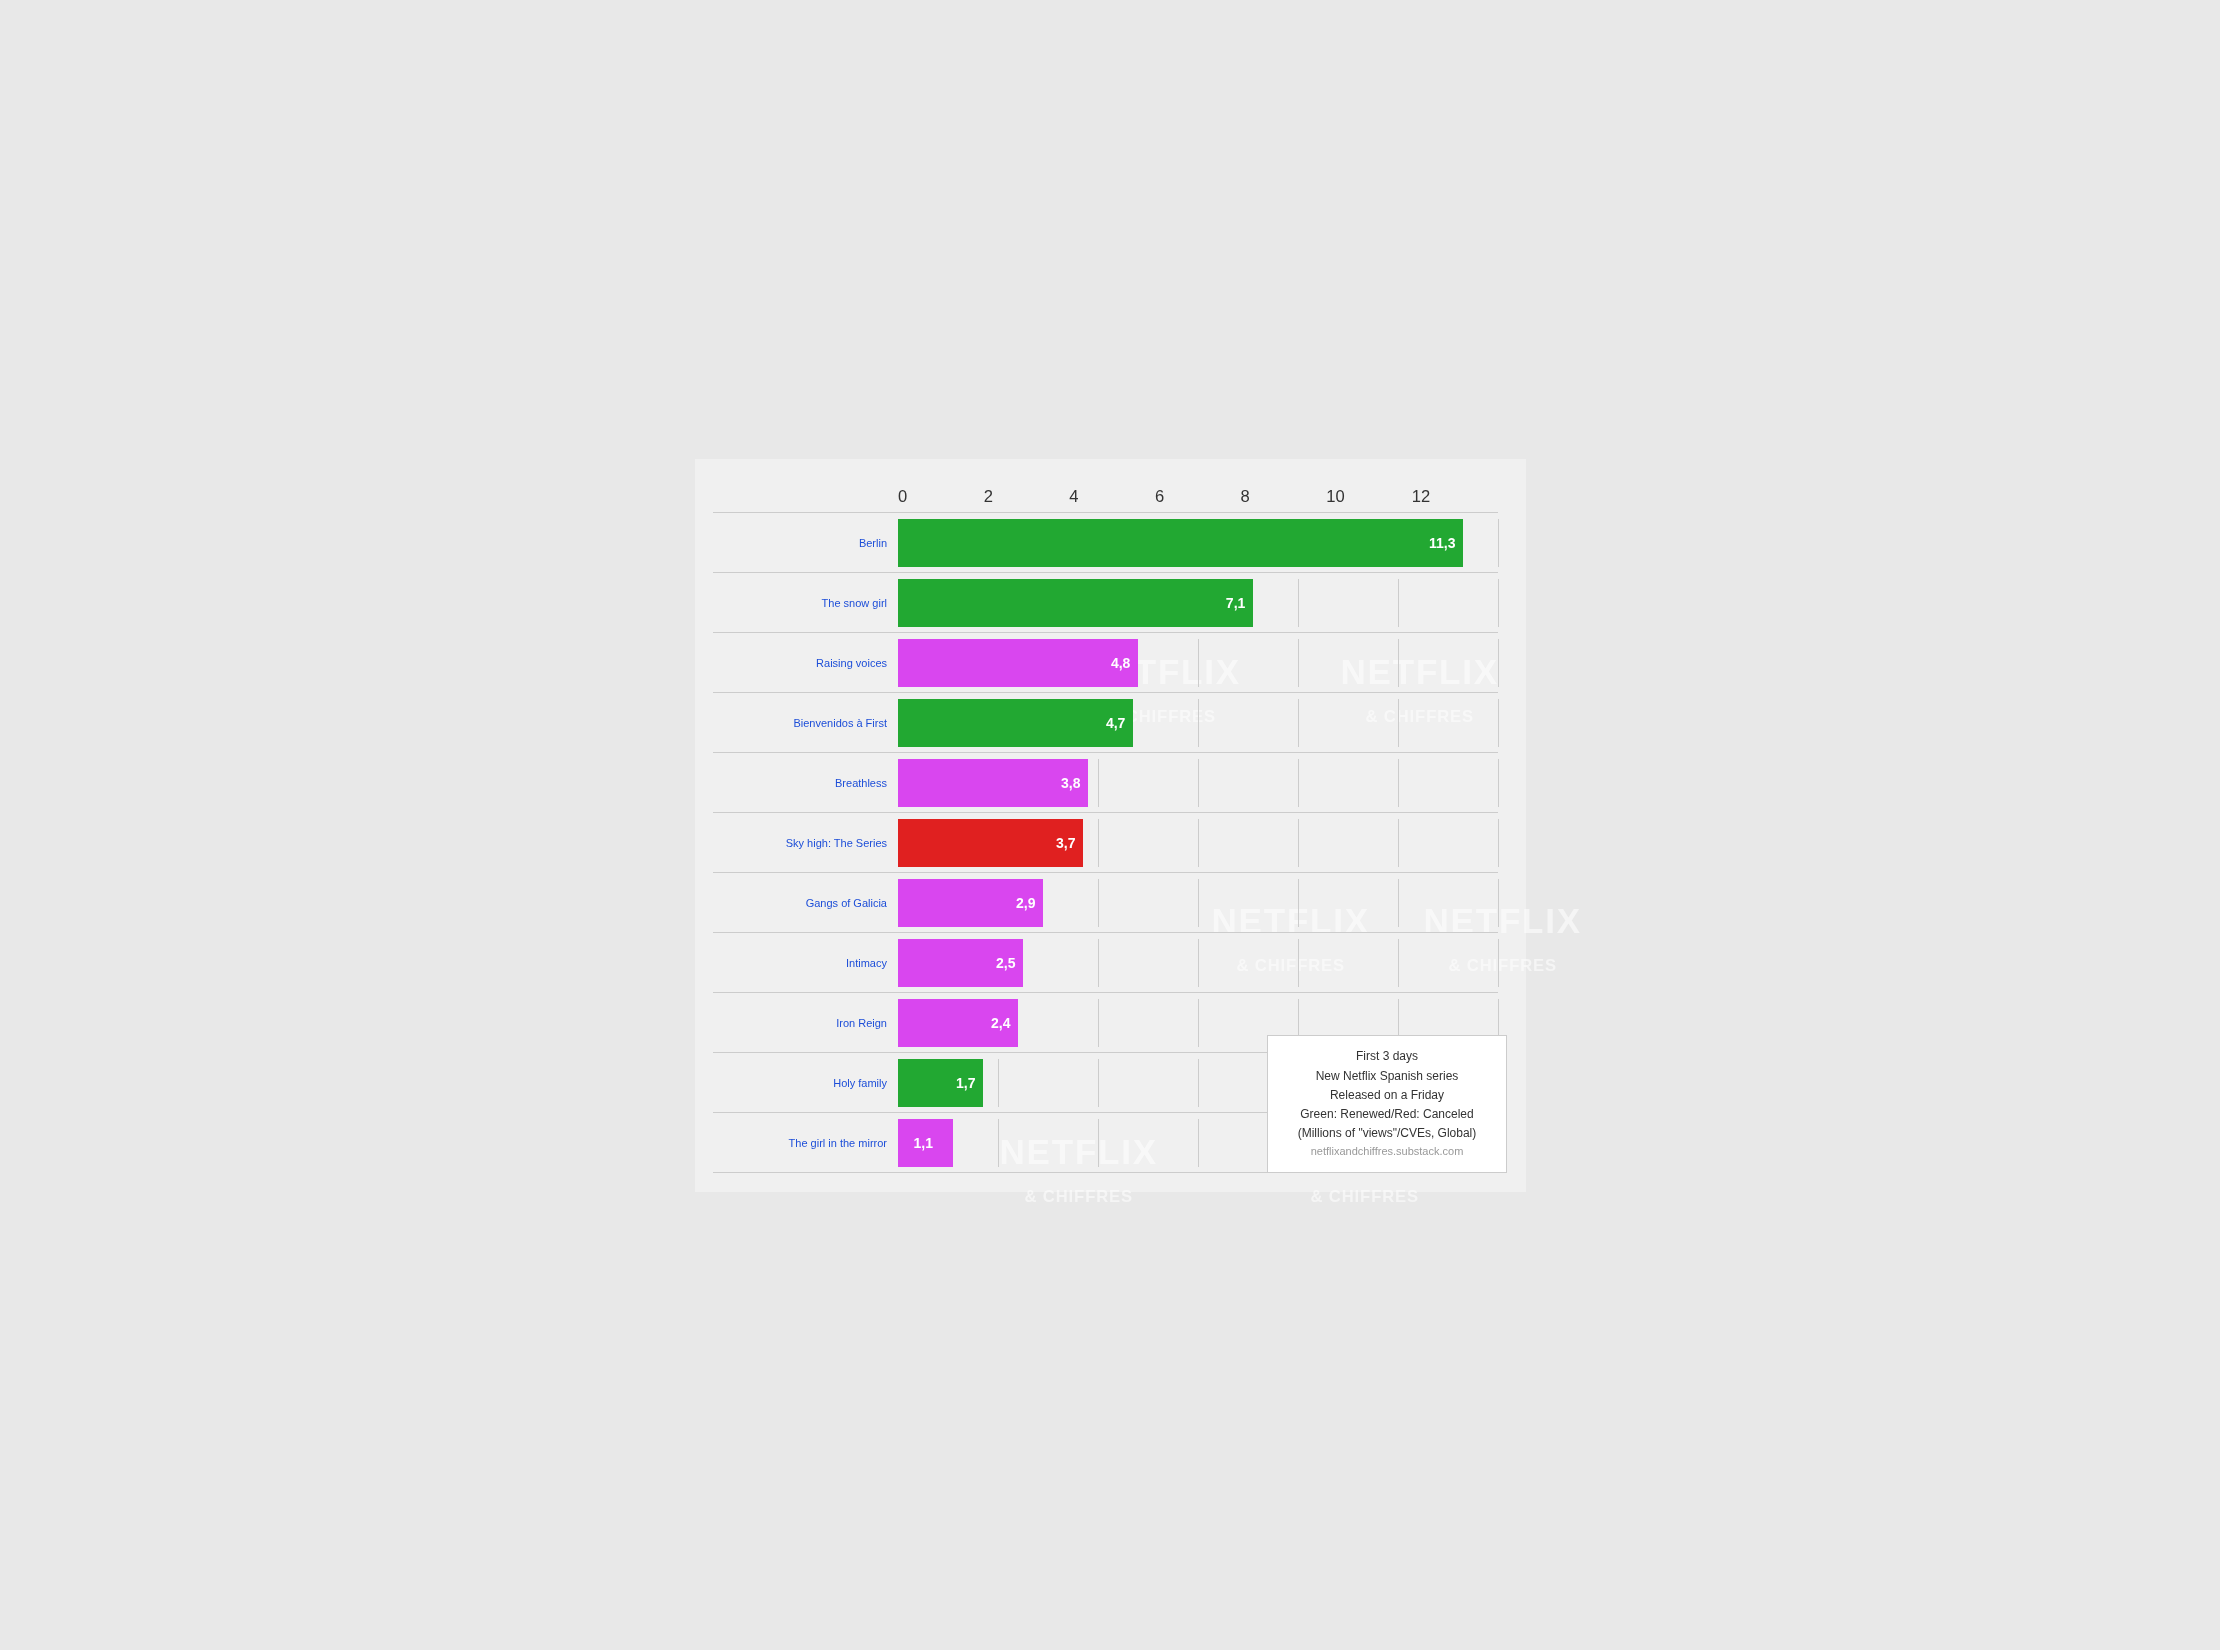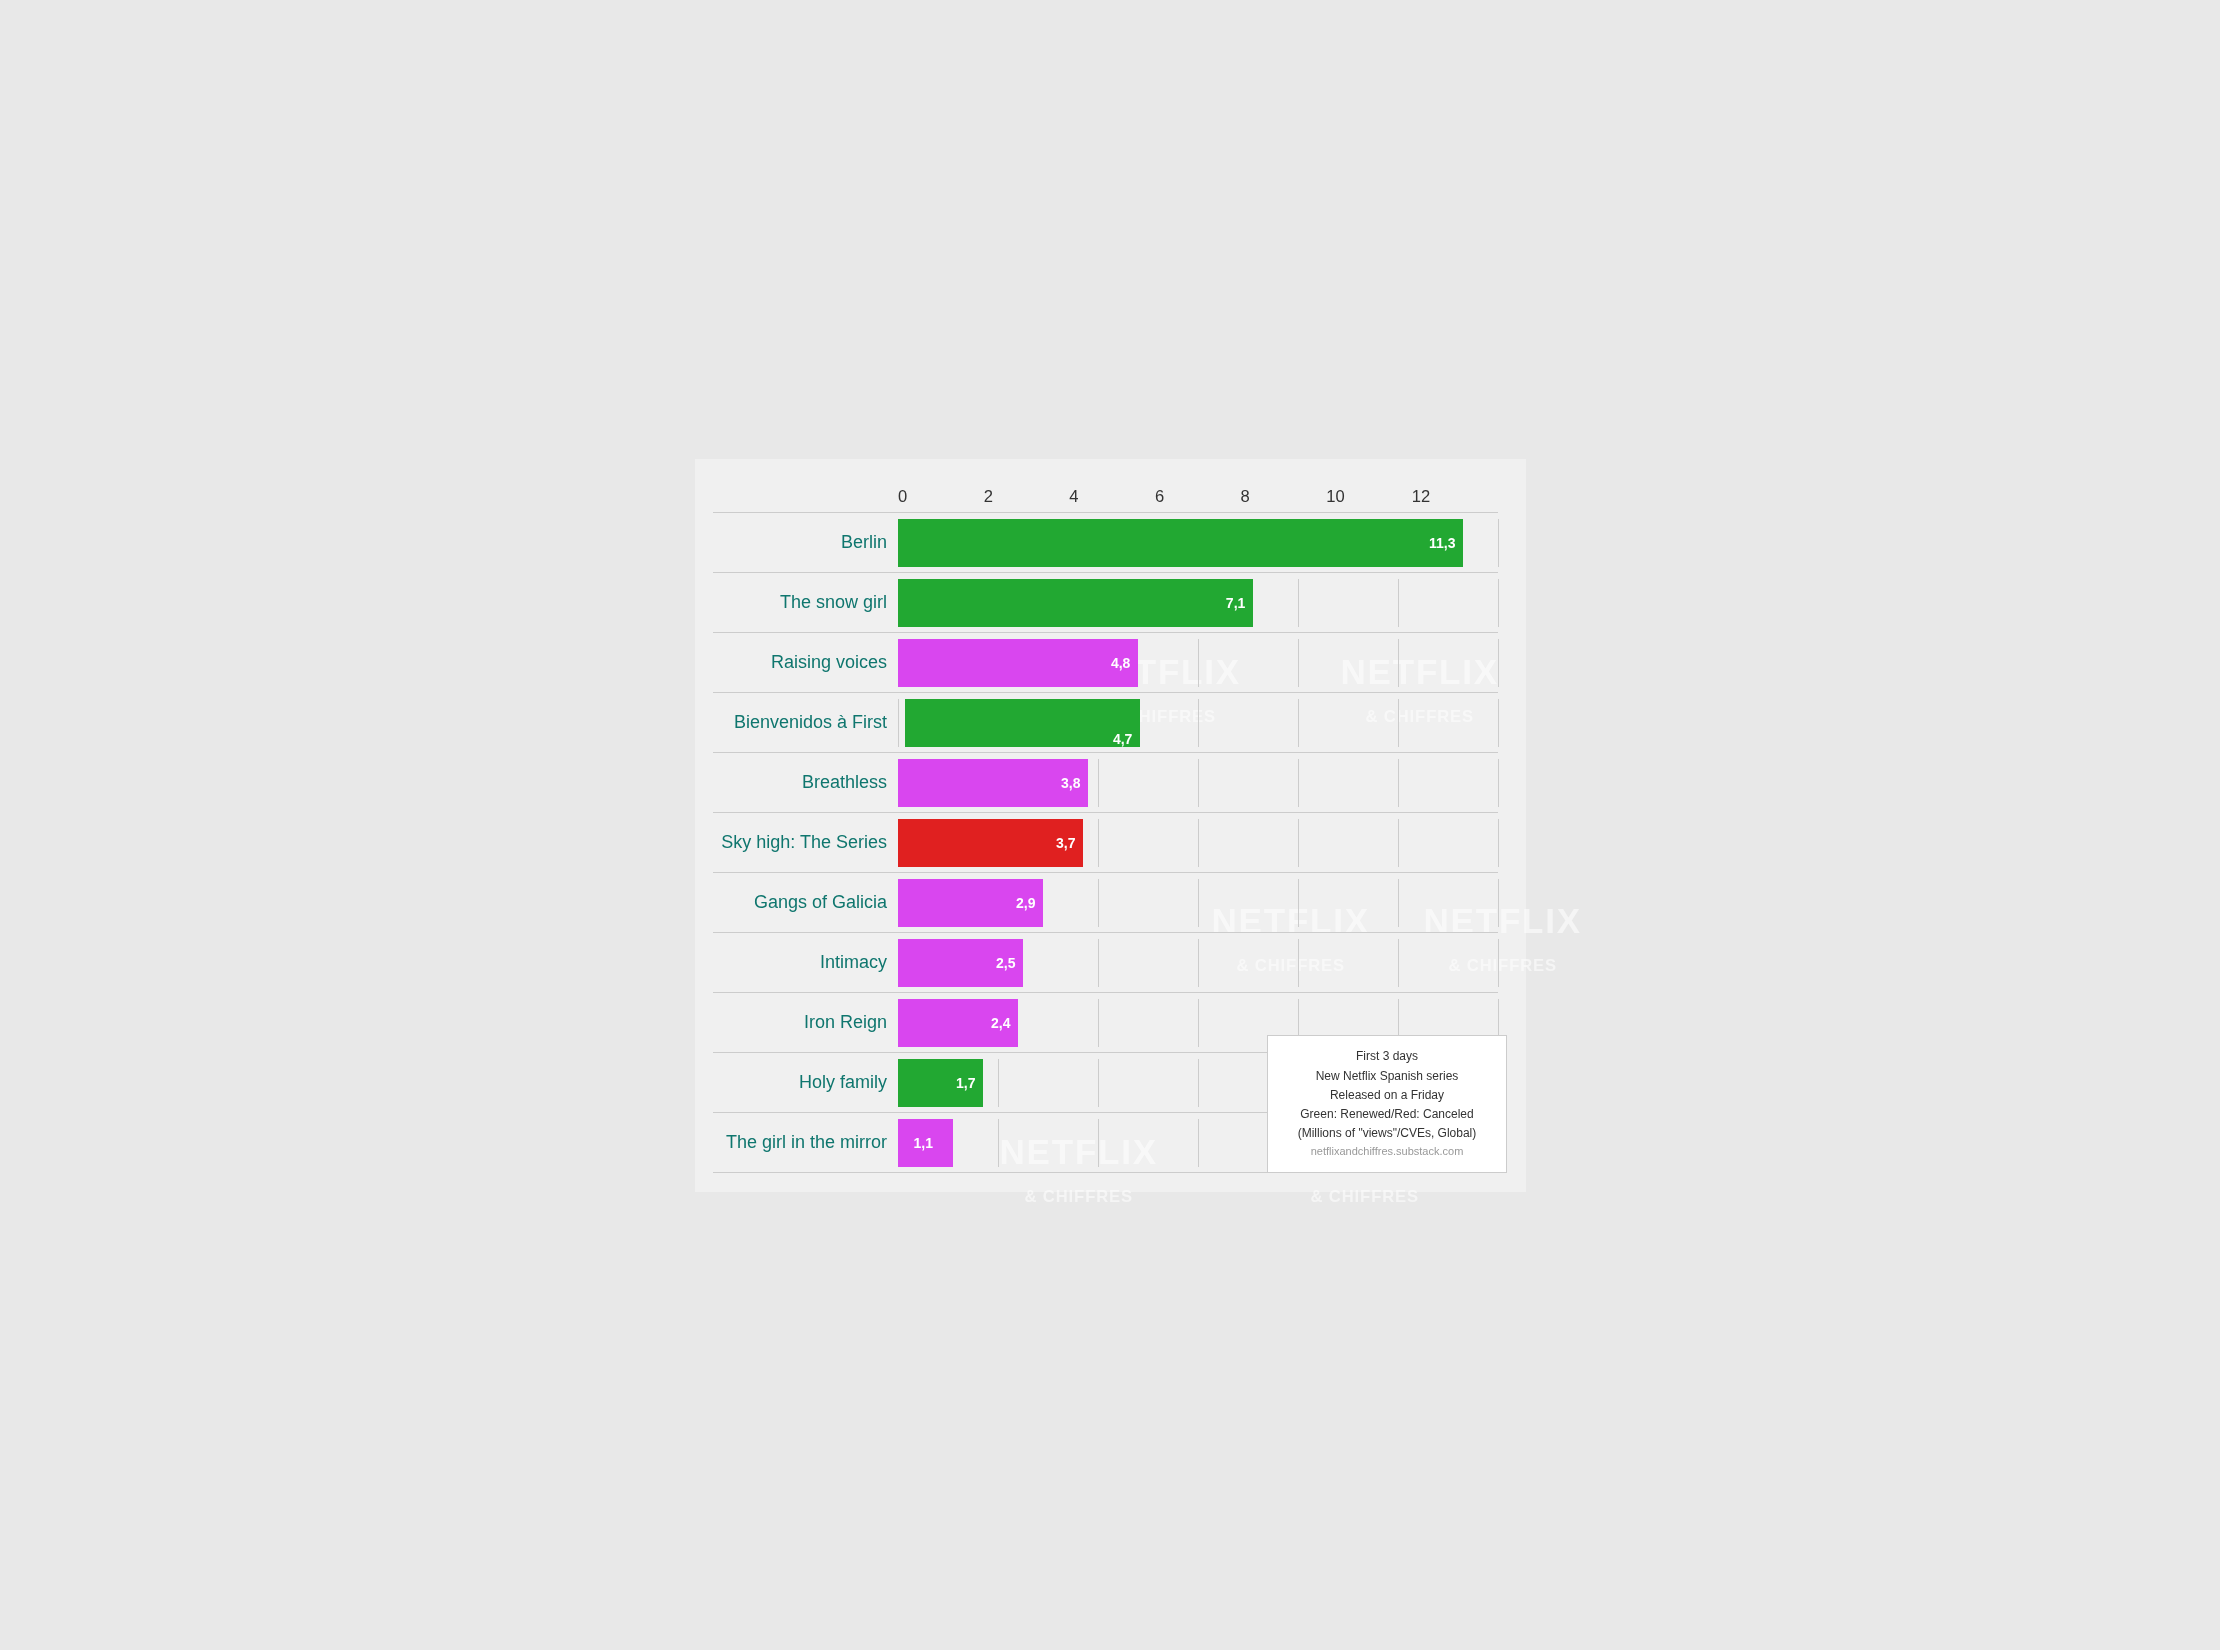--- a/index.html
+++ b/index.html
@@ -64,22 +64,22 @@
       padding: 5.5px 0;
       position: relative;
     }
     .bar-row:last-child {
       border-bottom: 0.9px solid #ccc;
     }
     .bar-label {
       width: 185px;
       text-align: right;
       padding-right: 11px;
-      font-size: 18px;
-      color: #0f766e;
+      font-size: 11px;
+      color: #1d4ed8;
       flex-shrink: 0;
     }
     .bar-track {
       flex: 1;
       position: relative;
       height: 48px;
       display: flex;
       align-items: center;
     }
     .bar-fill {
@@ -188,21 +188,21 @@
       <div class="bar-row">
         <div class="bar-label">Bienvenidos à First</div>
         <div class="bar-track" style="position: relative;">
           <div style="position: absolute; top: 0px; bottom: 0px; left: 0%; width: 0.9px; background: rgb(204, 204, 204);"></div>
           <div style="position: absolute; top: 0px; bottom: 0px; left: 16.6667%; width: 0.9px; background: rgb(204, 204, 204);"></div>
           <div style="position: absolute; top: 0px; bottom: 0px; left: 33.3333%; width: 0.9px; background: rgb(204, 204, 204);"></div>
           <div style="position: absolute; top: 0px; bottom: 0px; left: 50%; width: 0.9px; background: rgb(204, 204, 204);"></div>
           <div style="position: absolute; top: 0px; bottom: 0px; left: 66.6667%; width: 0.9px; background: rgb(204, 204, 204);"></div>
           <div style="position: absolute; top: 0px; bottom: 0px; left: 83.3333%; width: 0.9px; background: rgb(204, 204, 204);"></div>
           <div style="position: absolute; top: 0px; bottom: 0px; left: 100%; width: 0.9px; background: rgb(204, 204, 204);"></div>
-          <div class="bar-fill color-green" style="width: 39.1667%; height: 100%; display: flex; align-items: flex-end; justify-content: flex-end; padding-right: 7.4px; position: relative; z-index: 1; margin-left: 7px;">
+          <div class="bar-fill color-green" style="width: 39.1667%; height: 100%; display: flex; align-items: center; justify-content: flex-end; padding-right: 7.4px; position: relative; z-index: 1;">
             <span class="bar-value">4,7</span>
           </div>
         </div>
       </div>
       <div class="bar-row">
         <div class="bar-label">Breathless</div>
         <div class="bar-track" style="position: relative;">
           <div style="position: absolute; top: 0px; bottom: 0px; left: 0%; width: 0.9px; background: rgb(204, 204, 204);"></div>
           <div style="position: absolute; top: 0px; bottom: 0px; left: 16.6667%; width: 0.9px; background: rgb(204, 204, 204);"></div>
           <div style="position: absolute; top: 0px; bottom: 0px; left: 33.3333%; width: 0.9px; background: rgb(204, 204, 204);"></div>

